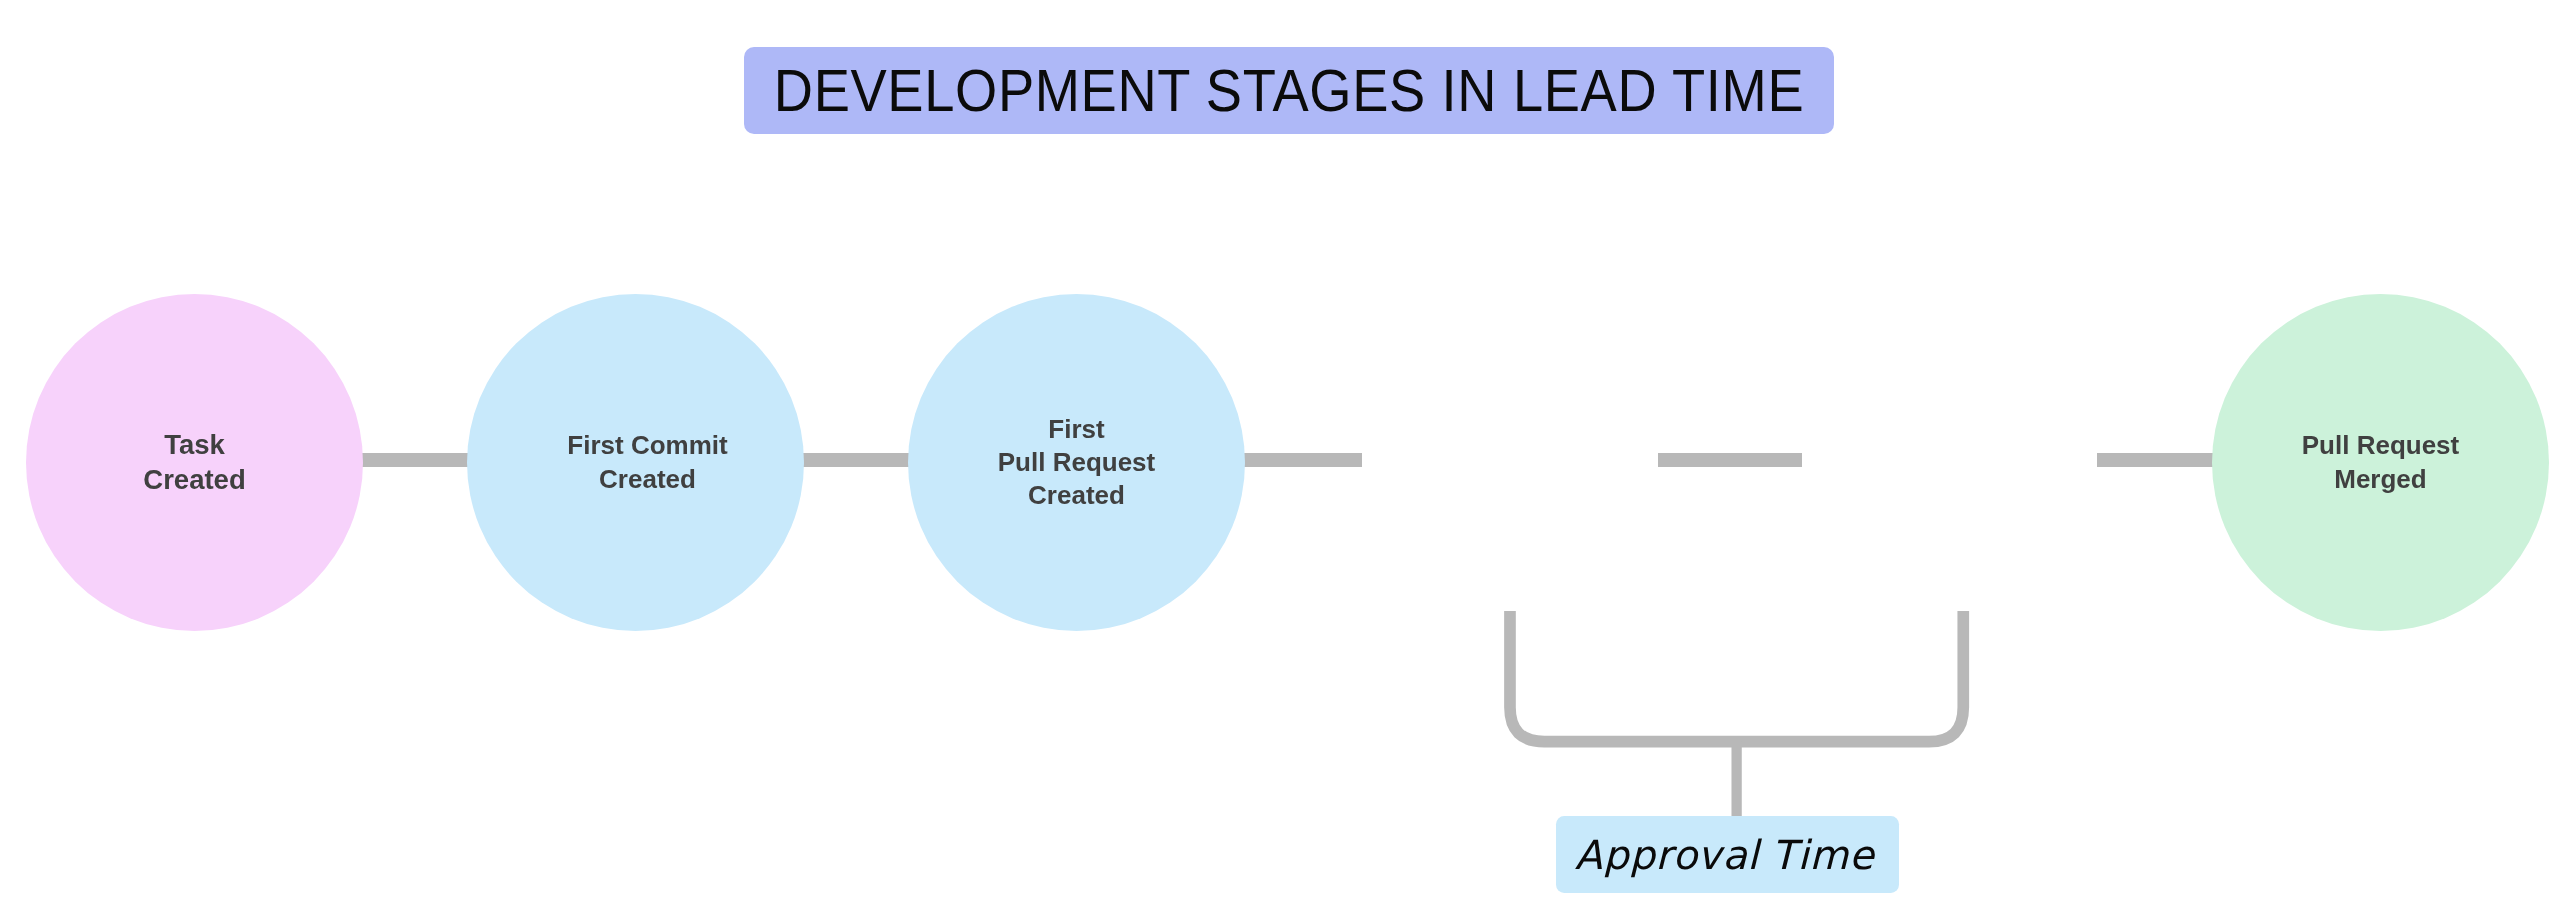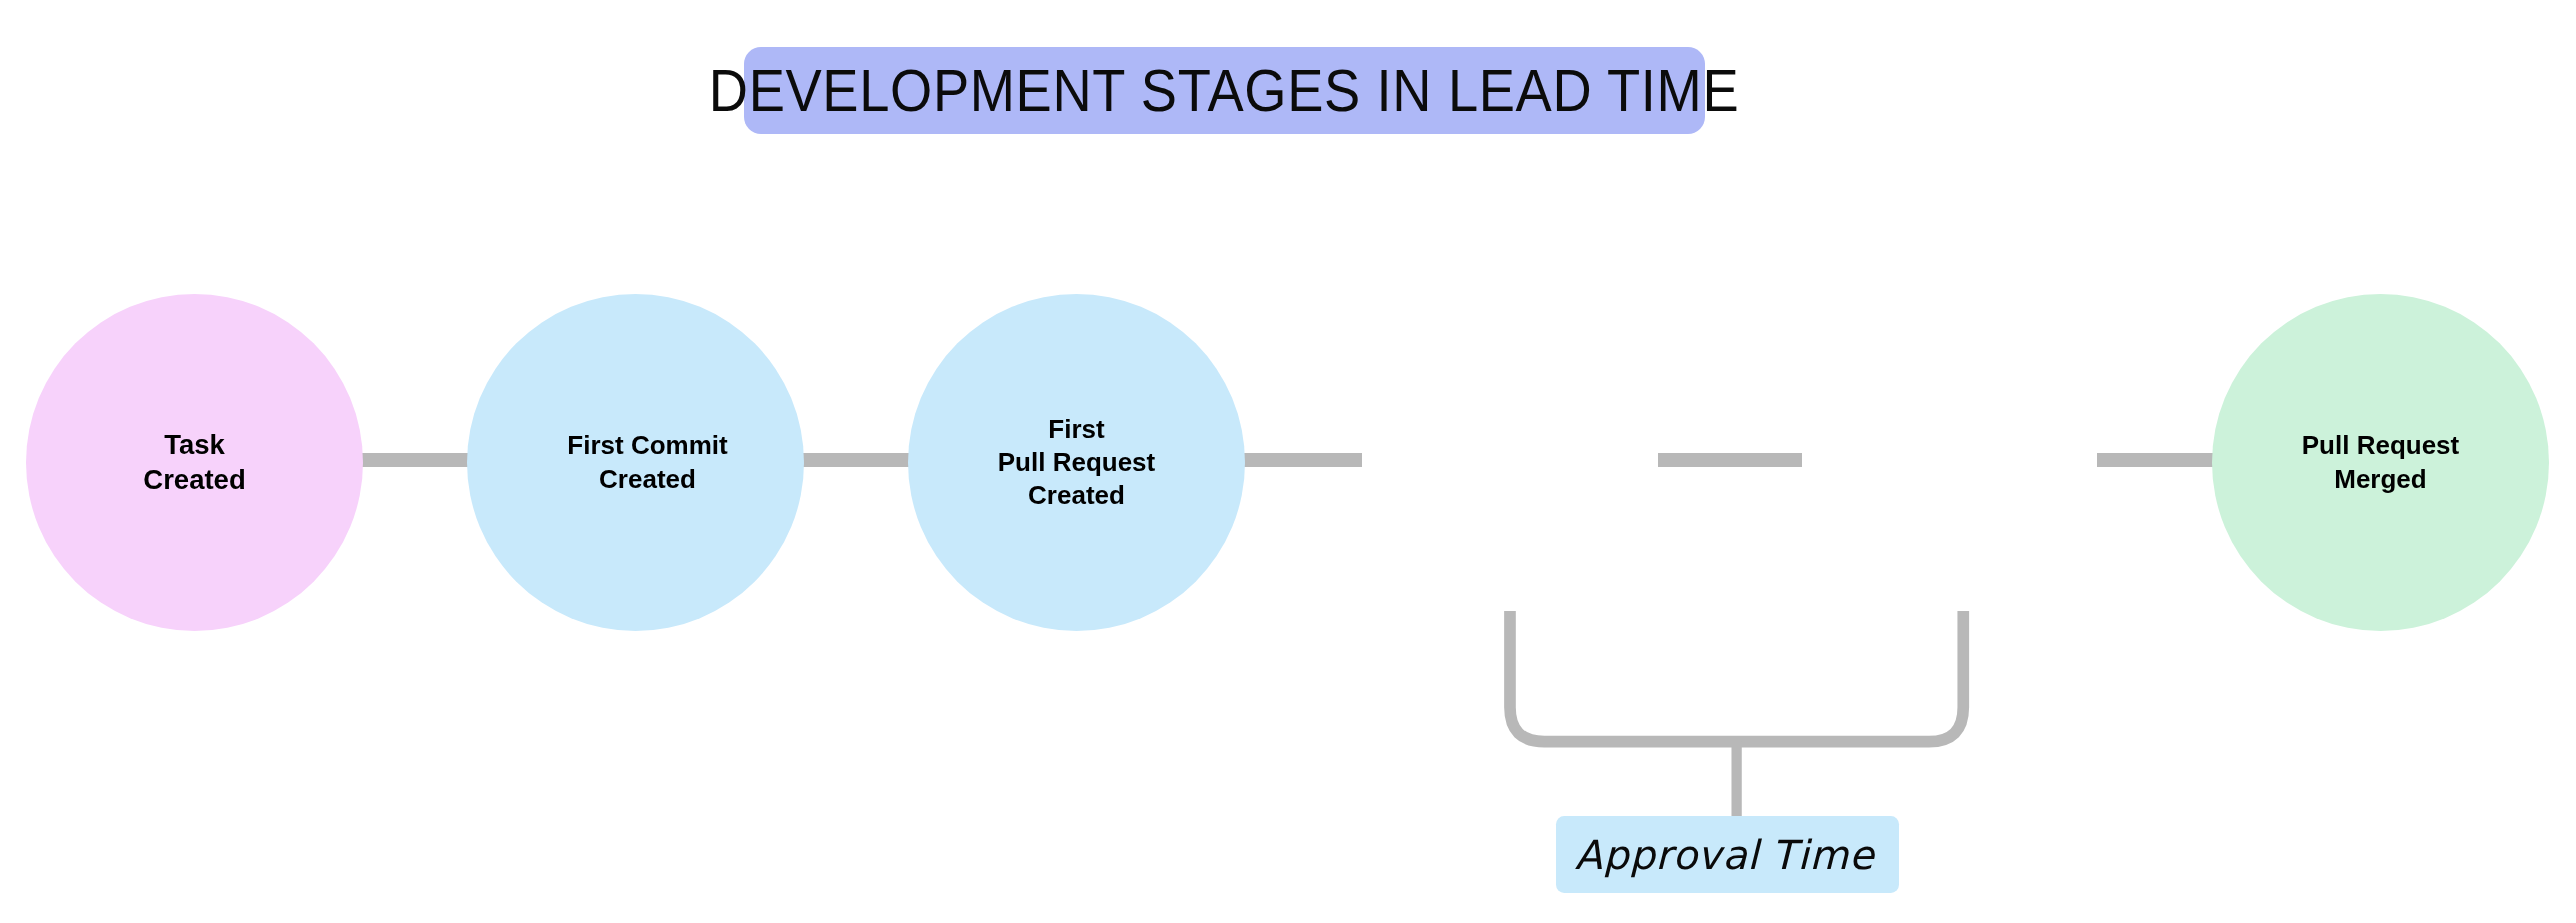--- a/index.html
+++ b/index.html
@@ -21,24 +21,24 @@
     left: 0; top: 0;
     width: 2576px;
     height: 923px;
   }
 
   
   .title-box {
     position: absolute;
     left: 744px;
     top: 47px;
-    width: 961px;
+    width: 1090px;
     height: 87px;
     background: #aeb8f7;
-    border-radius: 17px;
+    border-radius: 10px;
     display: flex;
     align-items: center;
     justify-content: center;
     box-sizing: border-box;
   }
   .title-text {
     font-family: "Liberation Sans Narrow", "Liberation Sans", sans-serif;
     font-size: 59px;
     font-weight: 400;
     color: #0b0b0b;
@@ -62,21 +62,21 @@
     border-radius: 50%;
     display: flex;
     align-items: center;
     justify-content: center;
     text-align: center;
     box-sizing: border-box;
   }
   .node-label {
     font-family: "Liberation Sans", sans-serif;
     font-weight: bold;
-    color: #000000;
+    color: #404040;
     line-height: 1.27;
     white-space: pre-line;
     pointer-events: none;
   }
 
   .node-0 { left: 26px;   top: 294px; width: 337px; height: 337px; background: #f7d2fb; }
   .node-1 { left: 467px;  top: 294px; width: 337px; height: 337px; background: #c8e9fb; }
   .node-2 { left: 908px; top: 294px; width: 337px; height: 337px; background: #c8e9fb; }
   .node-3 { left: 1342px; top: 294px; width: 337px; height: 337px; background: #c8e9fb; }
   .node-4 { left: 1781px; top: 294px; width: 337px; height: 337px; background: #c8e9fb; }

